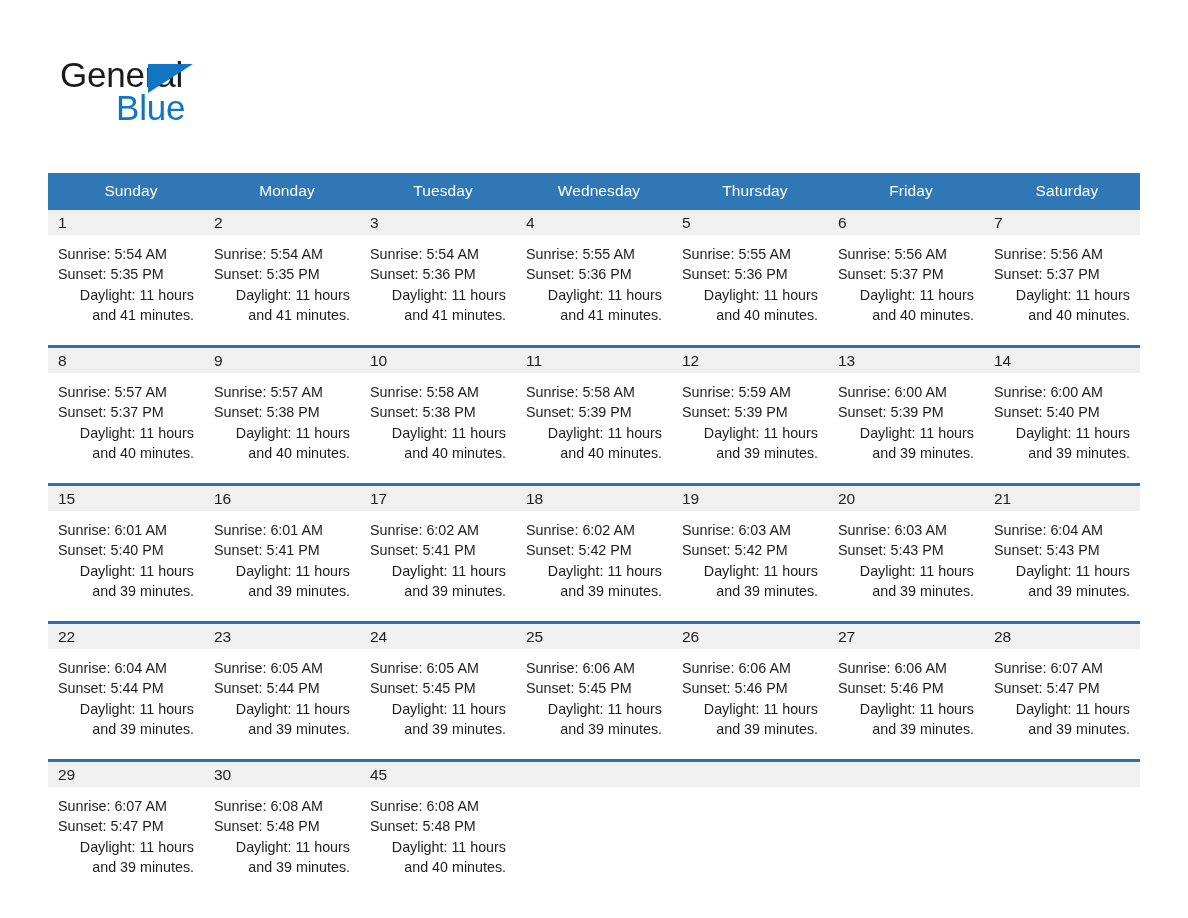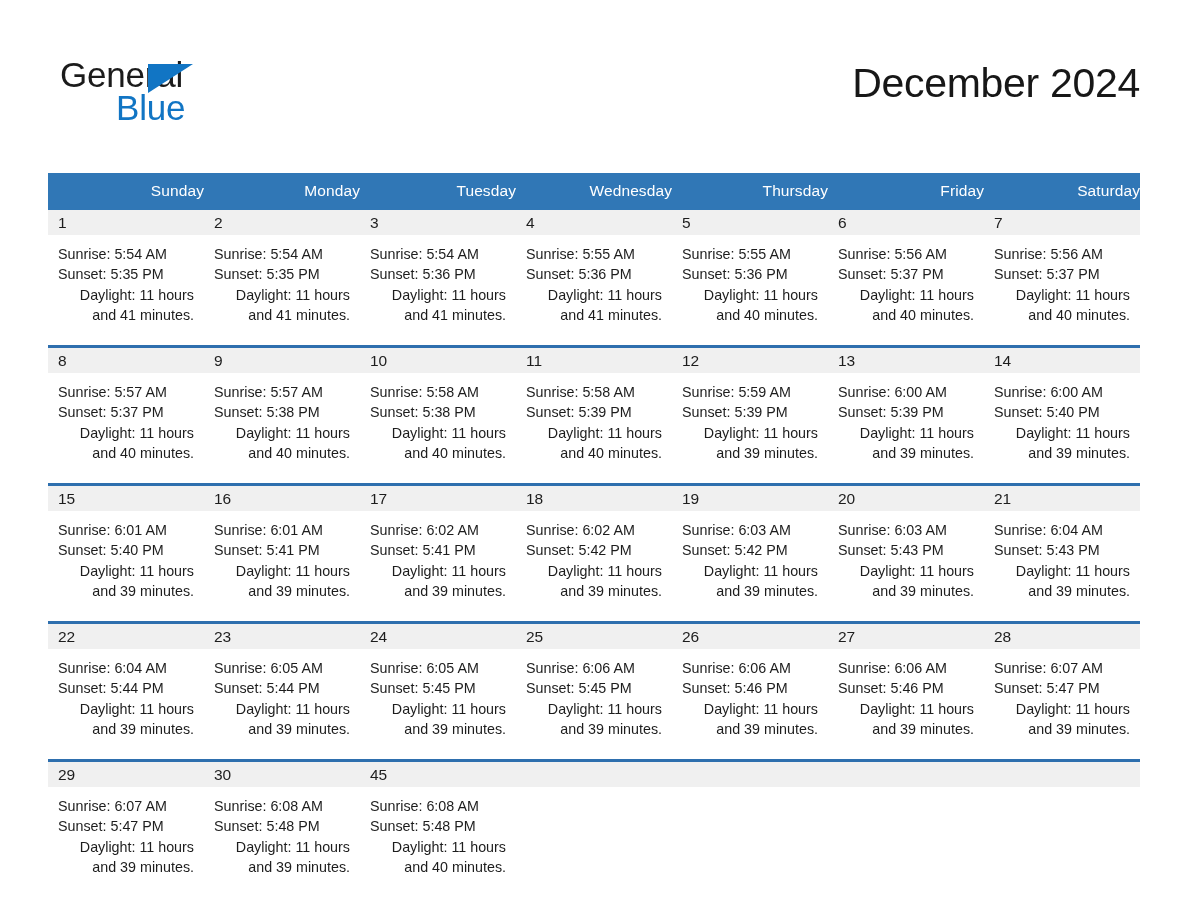--- a/index.html
+++ b/index.html
@@ -90,21 +90,21 @@
     table-layout: fixed;
     margin-top: 17px;
   }
   .calendar col { width: 14.2857%; }
 
   thead th {
     background: #3077B6;
     color: #ffffff;
     font-size: 15.5px;
     font-weight: 400;
-    text-align: right;
+    text-align: center;
     padding: 9px 0 10px 10px;
     letter-spacing: 0.1px;
   }
 
   tbody tr.week {
     border-top: 3px solid #2E6FAE;
   }
   tbody tr.week:first-child {
     border-top: none;
   }
@@ -140,21 +140,20 @@
 
   <div class="header">
 
     <div class="brand">
       <span class="brand-general">General</span>
       <span class="brand-triangle"></span>
       <span class="brand-blue">Blue</span>
     </div>
 
     <div class="titles">
-      <div class="cal-title">December 2024</div>
     </div>
 
   </div>
 
   <table class="calendar">
     <colgroup>
       <col>
         <col>
         <col>
         <col>

